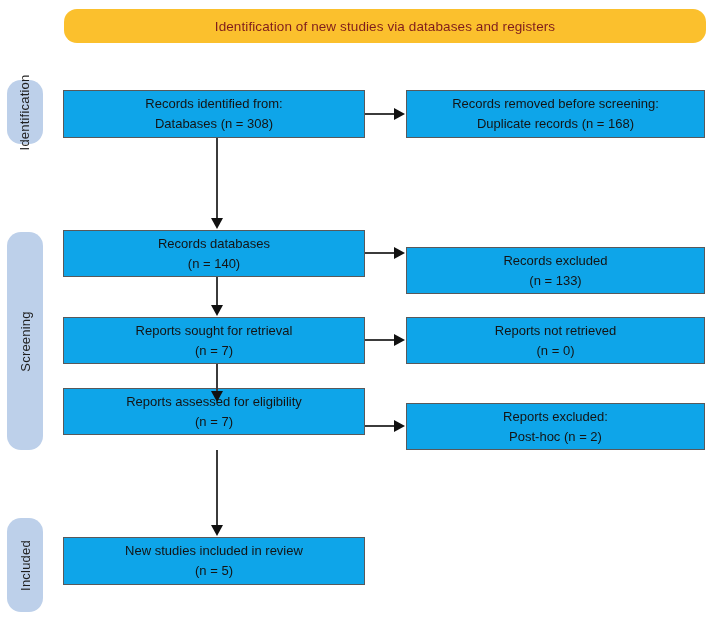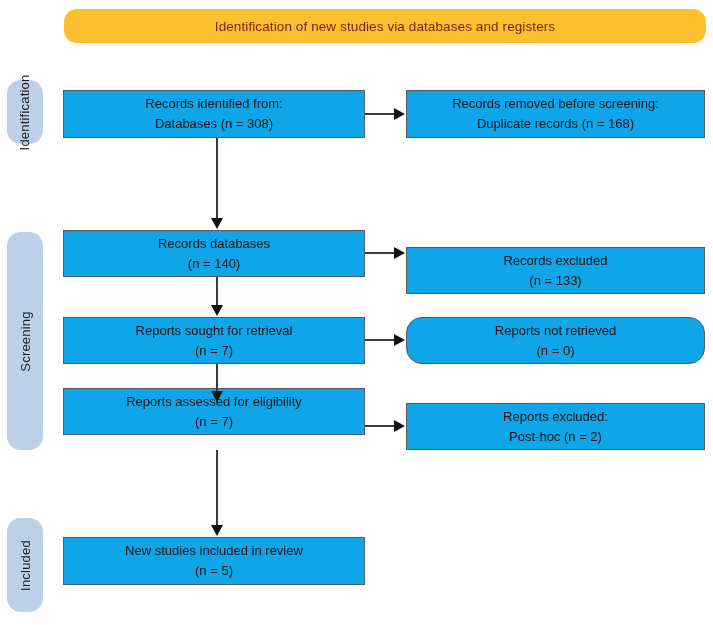--- a/index.html
+++ b/index.html
@@ -78,21 +78,21 @@
     white-space: nowrap;
   }
   .col-left  { left: 63px;  width: 302px; }
   .col-right { left: 406px; width: 299px; }
 
   #box-identified { top: 90px;  height: 48px; }
   #box-removed    { top: 90px;  height: 48px; }
   #box-screened   { top: 230px; height: 47px; }
   #box-excluded   { top: 230px; height: 47px; margin-top: 17px; }
   #box-sought     { top: 317px; height: 47px; }
-  #box-notretr    { top: 317px; height: 47px; border-radius: 16px; }
+  #box-notretr    { top: 317px; height: 47px; }
   #box-assessed   { top: 388px; height: 47px; }
   #box-exclpost   { top: 403px; height: 47px; }
   #box-included   { top: 537px; height: 48px; }
 
   
   .conn { position: absolute; }
 
   .conn-v-line {
     width: 2px;
     background: #3b3b3b;

